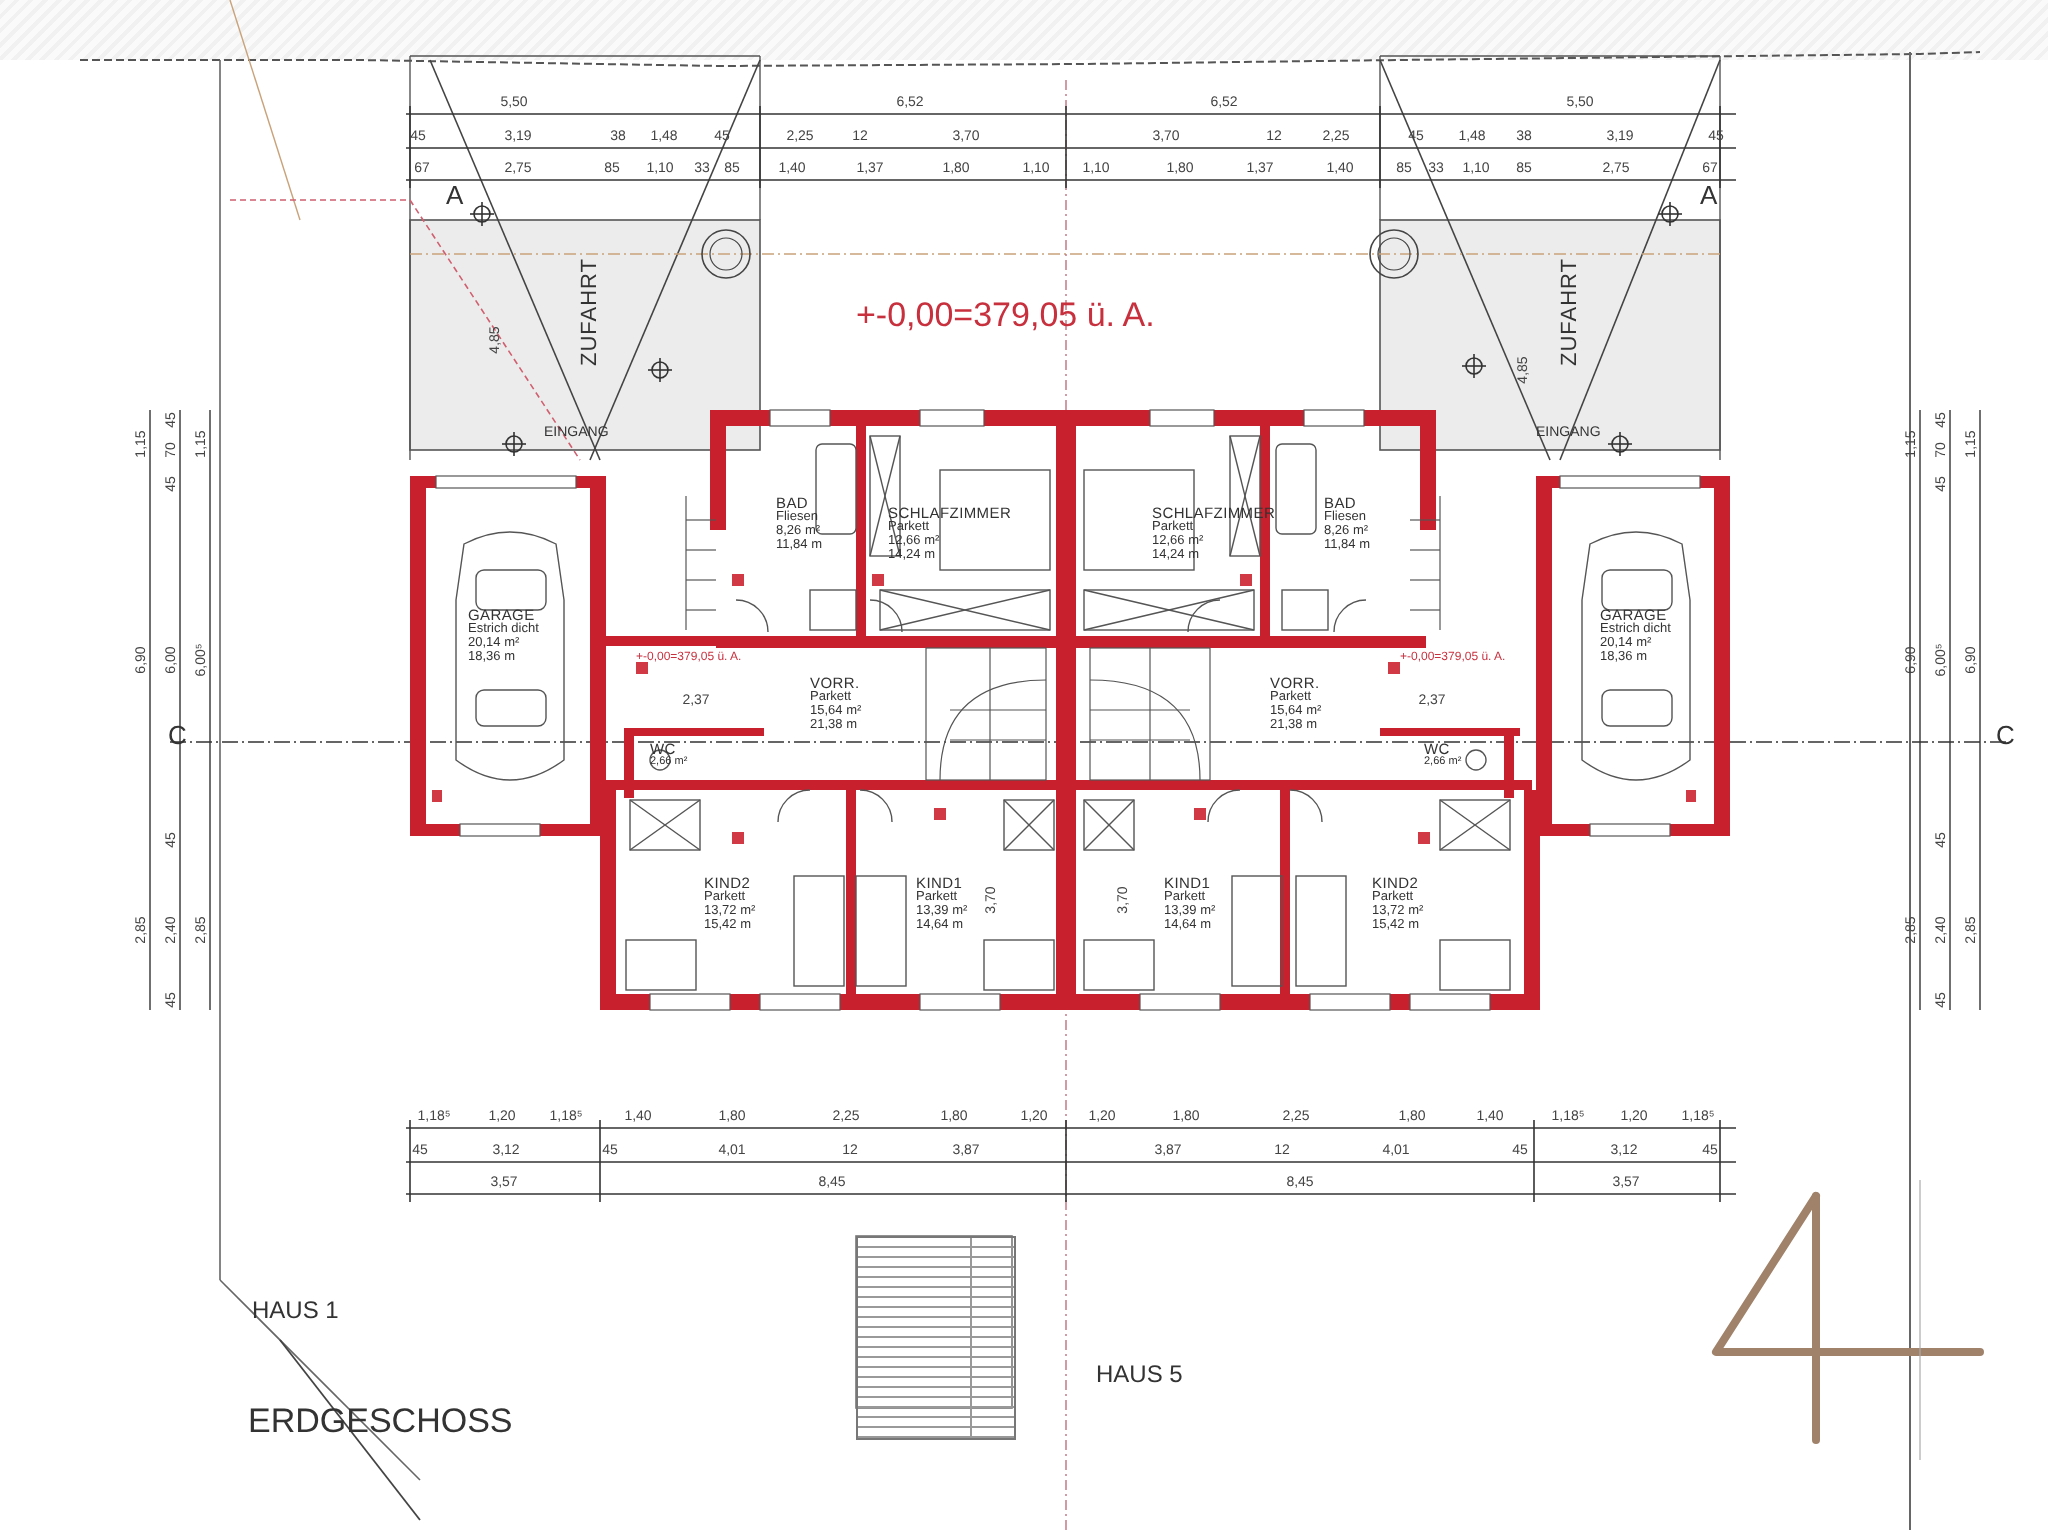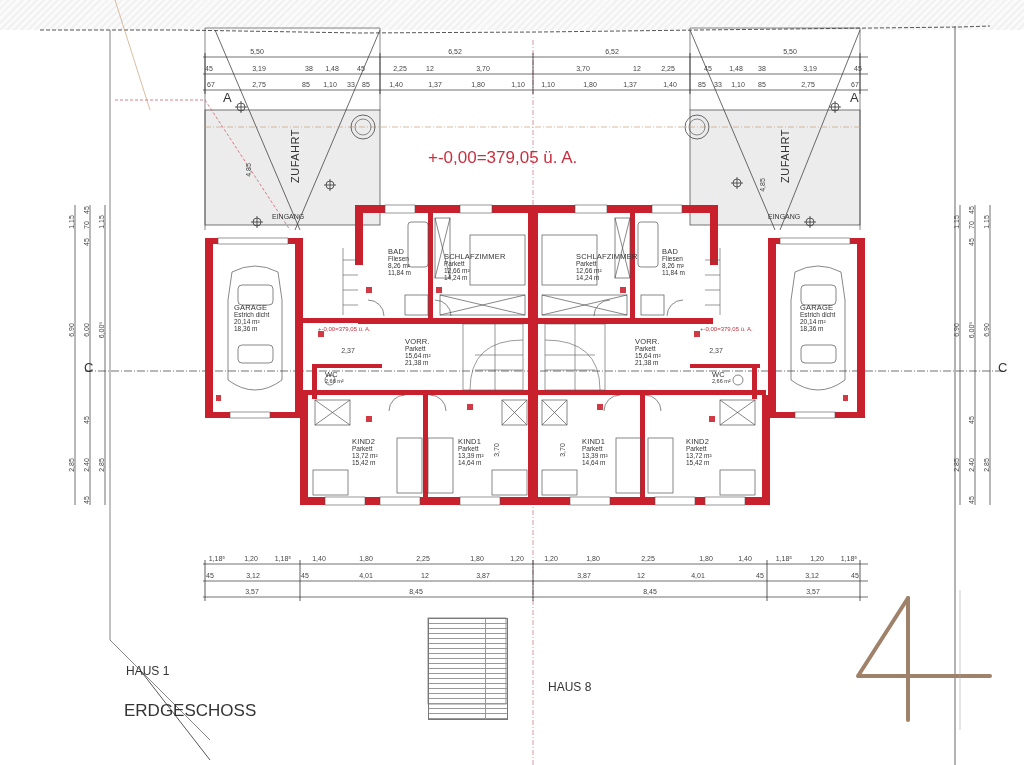--- a/index.html
+++ b/index.html
@@ -558,21 +558,21 @@
   <div class="row">
       <span class="c1"></span>
       <span class="c2"></span>
     </div>
   <div class="row">
       <span class="c1"></span>
       <span class="c2"></span>
     </div>
 </div>
 
-<div class="haus" style="left:126px;top:664px">HAUS 1</div>
+<div class="haus" style="left:126px;top:648px">HAUS 1</div>
 <div class="geschoss" style="left:124px;top:701px">ERDGESCHOSS</div>
-<div class="haus" style="left:548px;top:680px">HAUS 8</div>
+<div class="haus" style="left:548px;top:680px">HAUS 5</div>
 
 <svg class="big4" width="150" height="140" viewBox="0 0 150 140">
   <polyline points="58,8 8,86 140,86" fill="none" stroke="#a0826a" stroke-width="4" stroke-linecap="round" stroke-linejoin="round"></polyline>
   <line x1="58" y1="8" x2="58" y2="130" stroke="#a0826a" stroke-width="4" stroke-linecap="round"></line>
   <line x1="110" y1="0" x2="110" y2="140" stroke="#aaa" stroke-width="0.6"></line>
 </svg>
 
 </body></html>

